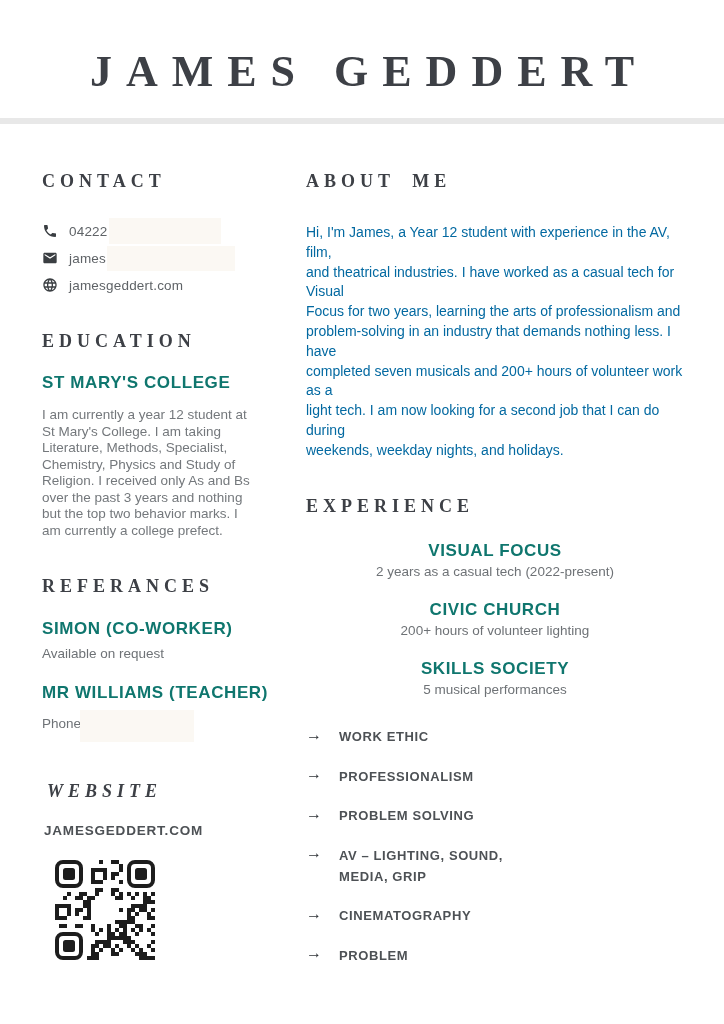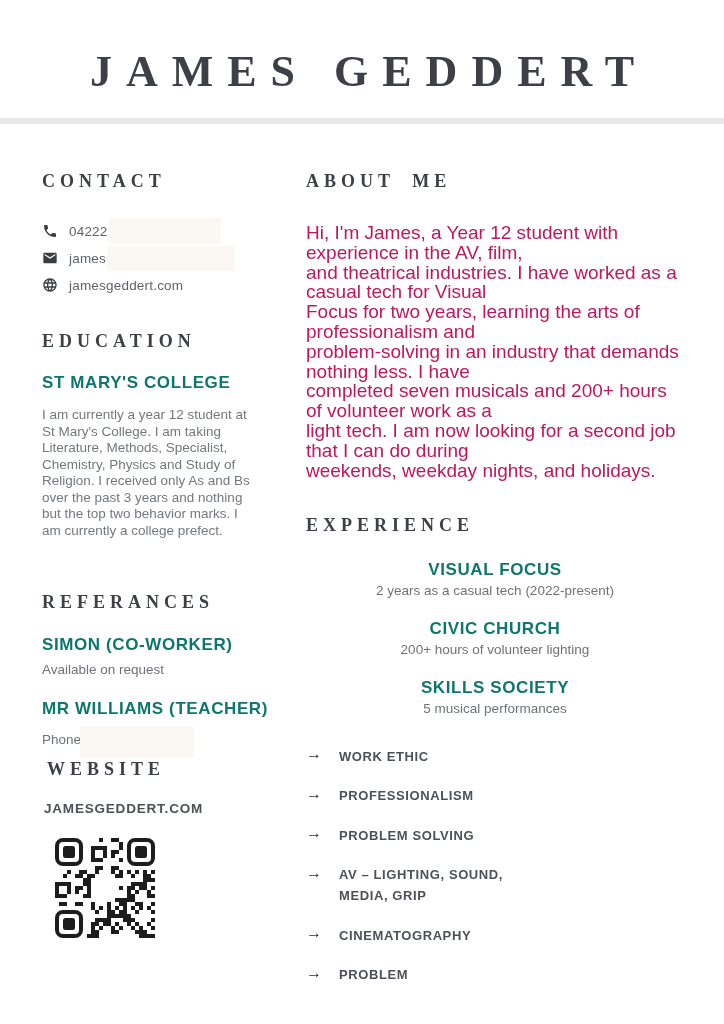--- a/index.html
+++ b/index.html
@@ -51,36 +51,36 @@
   .redact.phone { width:112px; height:26px; margin-left:1px; }
   .redact.email { width:128px; height:25px; margin-left:1px; }
   .redact.refphone { width:114px; height:32px; margin-left:-1px; vertical-align:-14px; }
 
   
   .edu-head { margin-top:36px; }
   .edu-school { margin-top:22px; }
   .edu-desc { margin-top:16px; width:210px; }
 
   
-  .ref-head { margin-top:52px; }
+  .ref-head { margin-top:36px; }
   .ref-name { margin-top:23px; }
   .ref-detail { margin-top:9px; font-size:13.5px; color:#6e7276; }
 
   
-  .web-head { padding-left:5px; }
+  .web-head { margin-top:38px; padding-left:5px;font-style:italic; }
   .web-url { margin-top:21px; padding-left:2px; font-size:13.5px; font-weight:700;
              letter-spacing:0.8px; color:#4d5155; }
   .qr { position:relative; width:100px; height:100px; margin:22px 0 0 13px; }
   .qr i { position:absolute; width:4px; height:4px; background:#1d1d1d; }
   .qr .finder { position:absolute; width:28px; height:28px; border:4px solid #1d1d1d; border-radius:8px; background:#fff; }
   .qr .finder::after { content:""; position:absolute; inset:4px; background:#1d1d1d; border-radius:2.5px; }
   .qr .f-tl { left:0; top:0; } .qr .f-tr { right:0; top:0; } .qr .f-bl { left:0; bottom:0; }
 
   
-  .about-text { margin-top:31px; font-size:19px; line-height:19.8px; color:#be185d; }
+  .about-text { margin-top:31px; font-size:14px; line-height:19.8px; color:#0369a1; }
 
   
   .exp-head { margin-top:34px; }
   .exp-list { margin-top:25px; }
   .exp-entry { margin-bottom:21px;text-align:center; }
   .exp-detail { margin-top:5px; font-size:13.5px; color:#6e7276; line-height:16px; }
 
   
   .skills-head { margin-top:29px; }
   .skills-list { margin-top:28px; list-style:none; }

